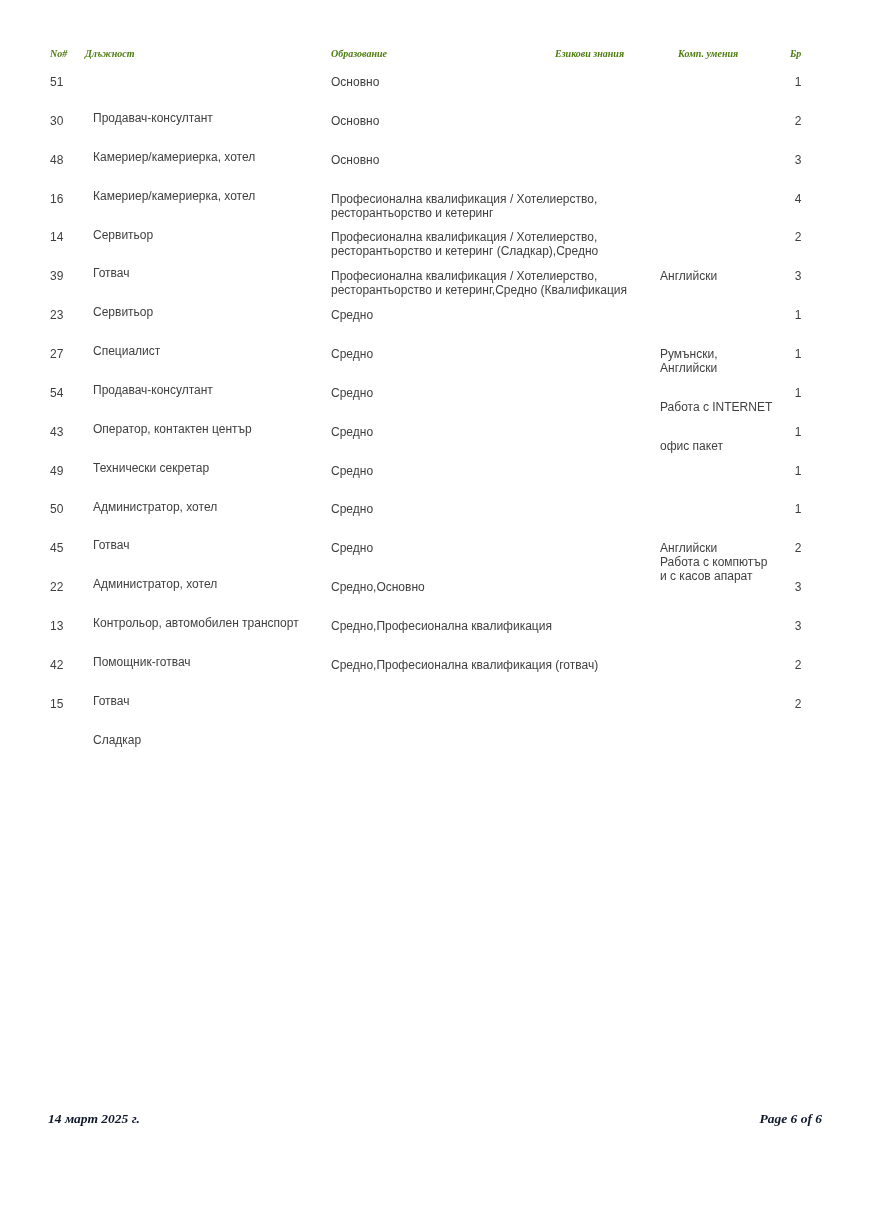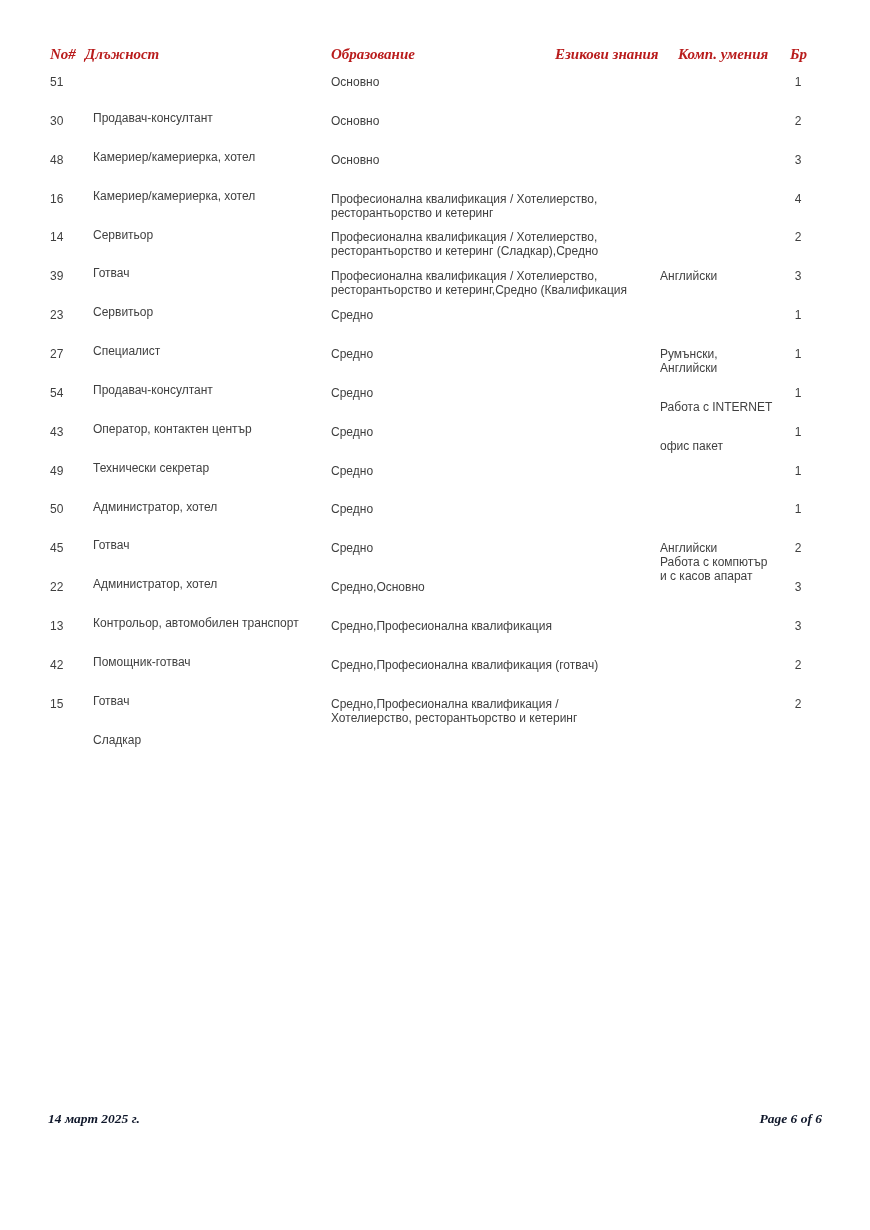--- a/index.html
+++ b/index.html
@@ -11,23 +11,23 @@
     overflow:hidden;
     font-family:"Liberation Sans",sans-serif;
   }
   
   .thead span{
     position:absolute;
     top:46px;
     font-family:"Liberation Serif",serif;
     font-style:italic;
     font-weight:bold;
-    font-size:15px;
+    font-size:10px;
     line-height:16px;
-    color:#b91c1c;
+    color:#4d7c0f;
     white-space:nowrap;
   }
   .col-no{left:50px;}
   .col-pos{left:85px;}
   .col-edu{left:331px;}
   .col-lang{left:555px;}
   .col-comp{left:678px;}
   .col-count{left:790px;}
   
   .row{position:absolute;left:0;width:780px;height:39px;}
@@ -278,24 +278,20 @@
         </div>
         <div class="cell skill">
           <div class="lang-block"></div>
           <div class="comp-block"></div>
         </div>
         <div class="cell count">2</div>
       </div>
       <div class="row" style="top: 696.6px;">
         <div class="cell no">15</div>
         <div class="cell pos">Сладкар</div>
-        <div class="cell edu">
-          <div class="line">Средно,Професионална квалификация /</div>
-          <div class="line">Хотелиерство, ресторантьорство и кетеринг</div>
-        </div>
         <div class="cell skill">
           <div class="lang-block"></div>
           <div class="comp-block"></div>
         </div>
         <div class="cell count">2</div>
       </div>
     </div>
 
   <div class="footer">
     <span class="footer-date">14 март 2025 г.</span>

